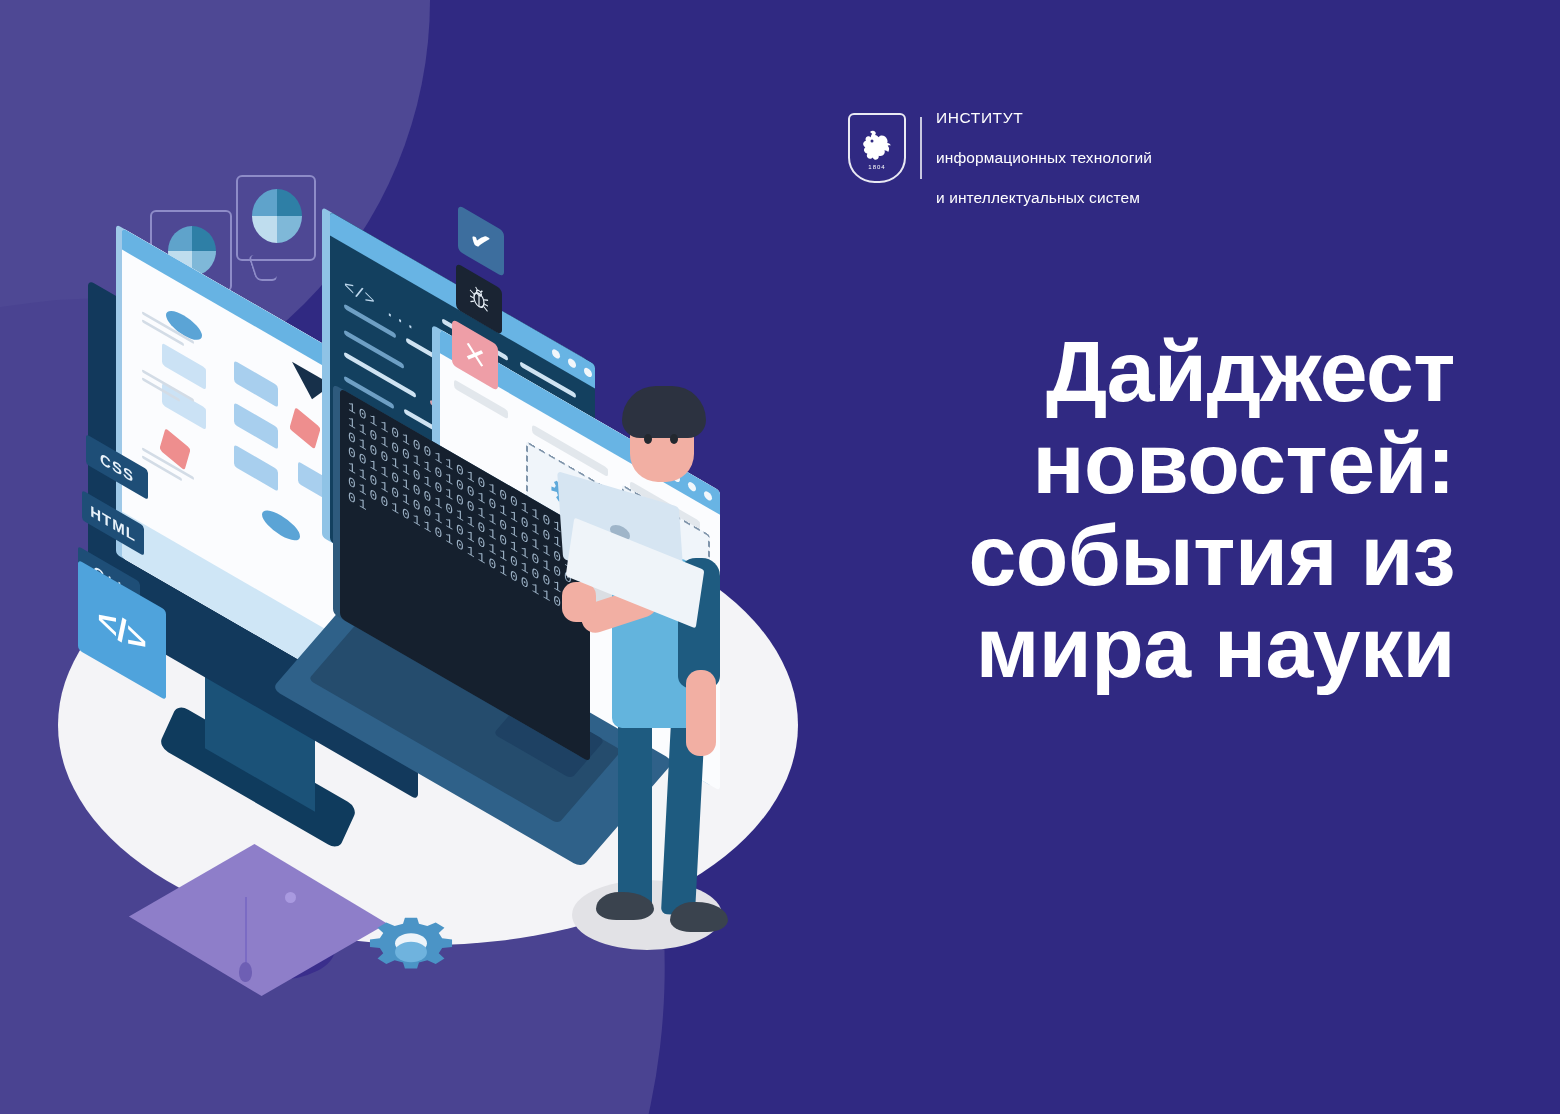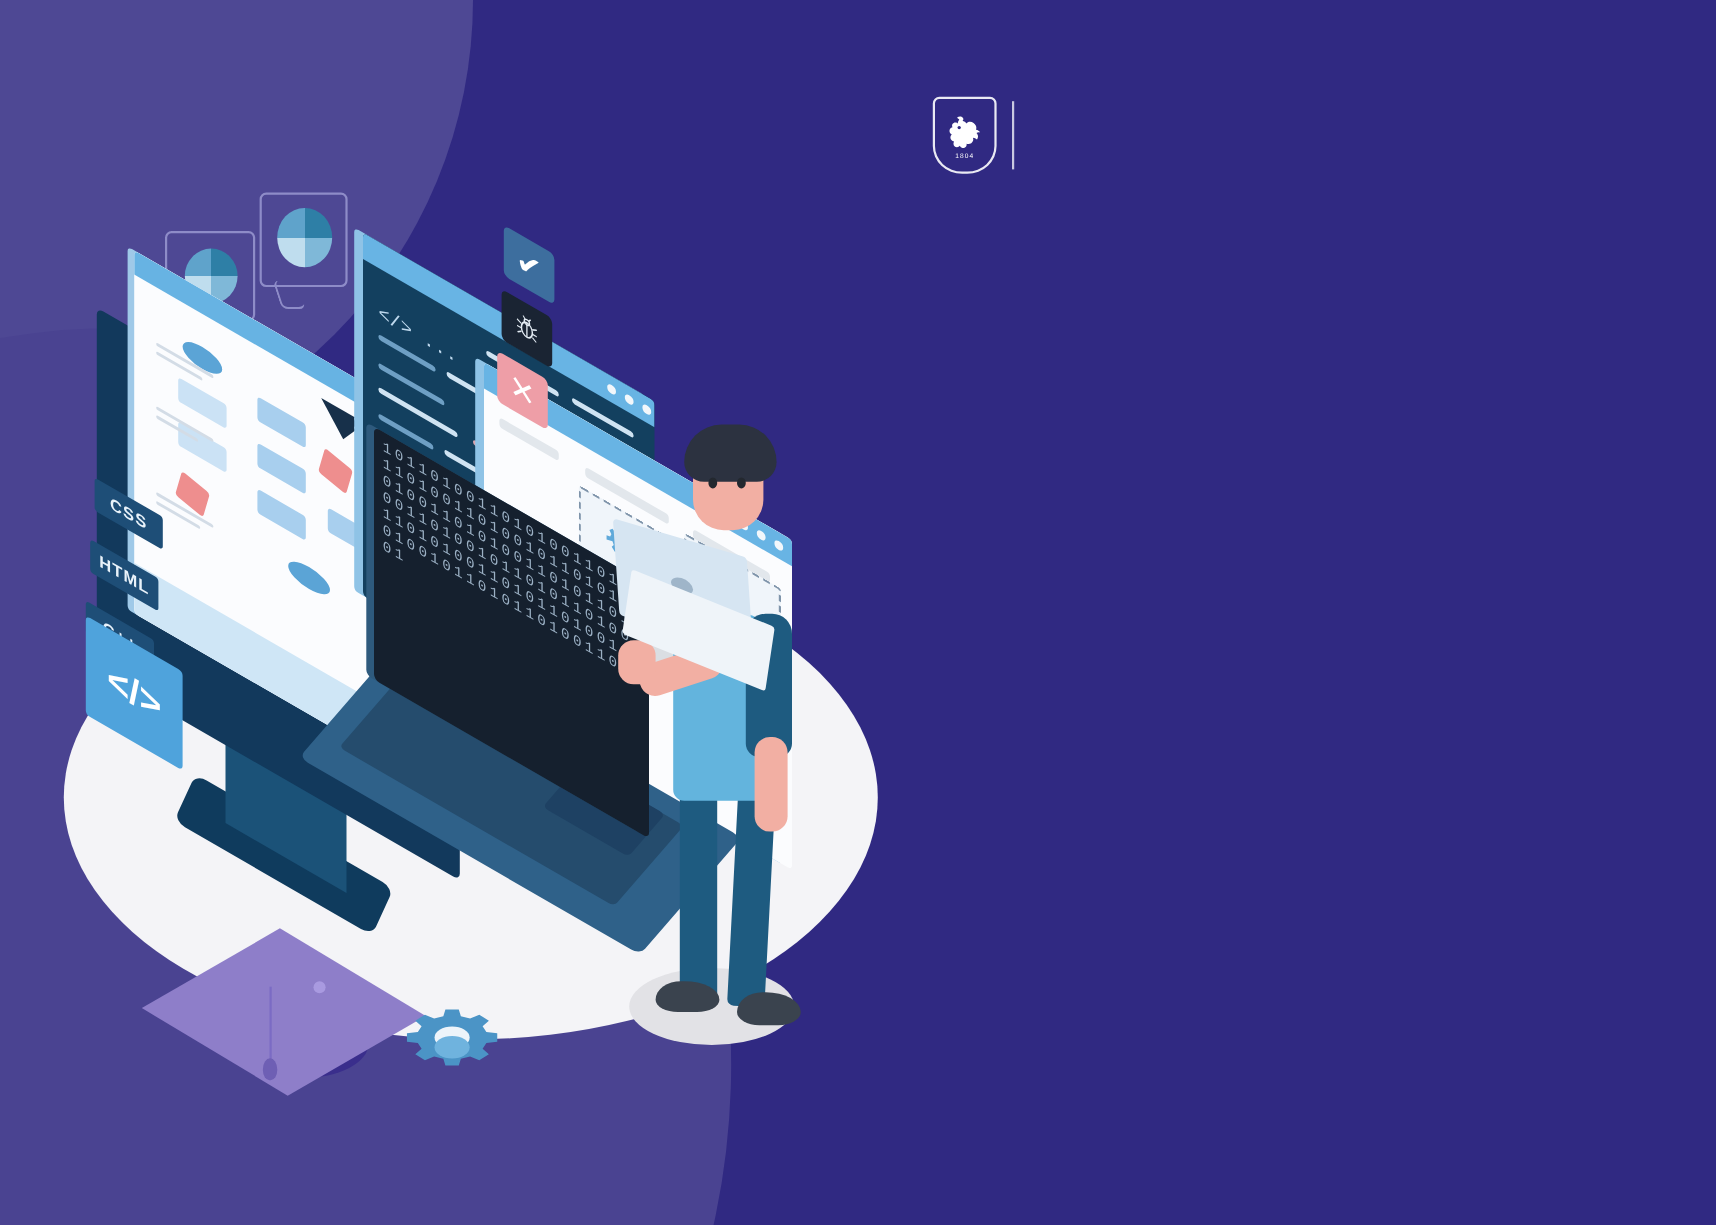--- a/index.html
+++ b/index.html
@@ -394,17 +394,26 @@
     <div class="shield">
       <svg width="40" height="48" viewBox="0 0 40 48">
         <g fill="#FFFFFF">
           <path d="M13 8c1.6-1.6 4-1.6 5.3 0 .8 1 .6 2.2-.3 3 1.5.2 2.8 1 3.6 2.2.7-1 1.9-1.6 3.2-1.6 2.4 0 4.4 1.6 5.4 3.8.5 1.2.5 2.4.1 3.5 1.7.2 3.1 1.2 3.8 2.6-1.2-.3-2.4-.2-3.4.3.9.9 1.4 2 1.4 3.3 0 1-.3 2-.9 2.8-1-1-2.3-1.6-3.7-1.7.4.9.4 1.9.1 2.8-.6 1.8-2.3 3-4.2 3-.6 0-1.2-.1-1.7-.3.2.8.1 1.6-.3 2.3-.8 1.4-2.5 2-4 1.4-.9-.4-1.5-1.1-1.8-1.9-.6.8-1.5 1.3-2.6 1.3-1.8 0-3.2-1.4-3.2-3.2 0-.7.2-1.3.6-1.9-1.3-.2-2.4-1-3-2.1-.8-1.5-.4-3.3.9-4.3-1.1-.5-1.9-1.5-2.1-2.7-.3-1.8.9-3.5 2.7-3.9-.5-.9-.5-2 0-2.9.8-1.4 2.6-1.9 4-1.1.3.2.6.4.8.7.1-1.4.6-2.7 1.4-3.7z"></path>
           <circle cx="15" cy="17" r="1.5" fill="#302982"></circle>
         </g>
         <text x="20" y="45" font-size="6" fill="#FFFFFF" text-anchor="middle" font-family="Liberation Sans, sans-serif" letter-spacing="1">1804</text>
       </svg>
     </div>
     <div class="logo-div"></div>
+    <div class="logo-sub">
+      <span class="cap">ИНСТИТУТ</span><br>
+      <span>информационных технологий</span><br>
+      <span>и интеллектуальных систем</span>
+    </div>
   </div>
 
+  <div class="headline">Дайджест
+новостей:
+события из
+мира науки</div>
 
 
 </div>
 
 </body></html>

